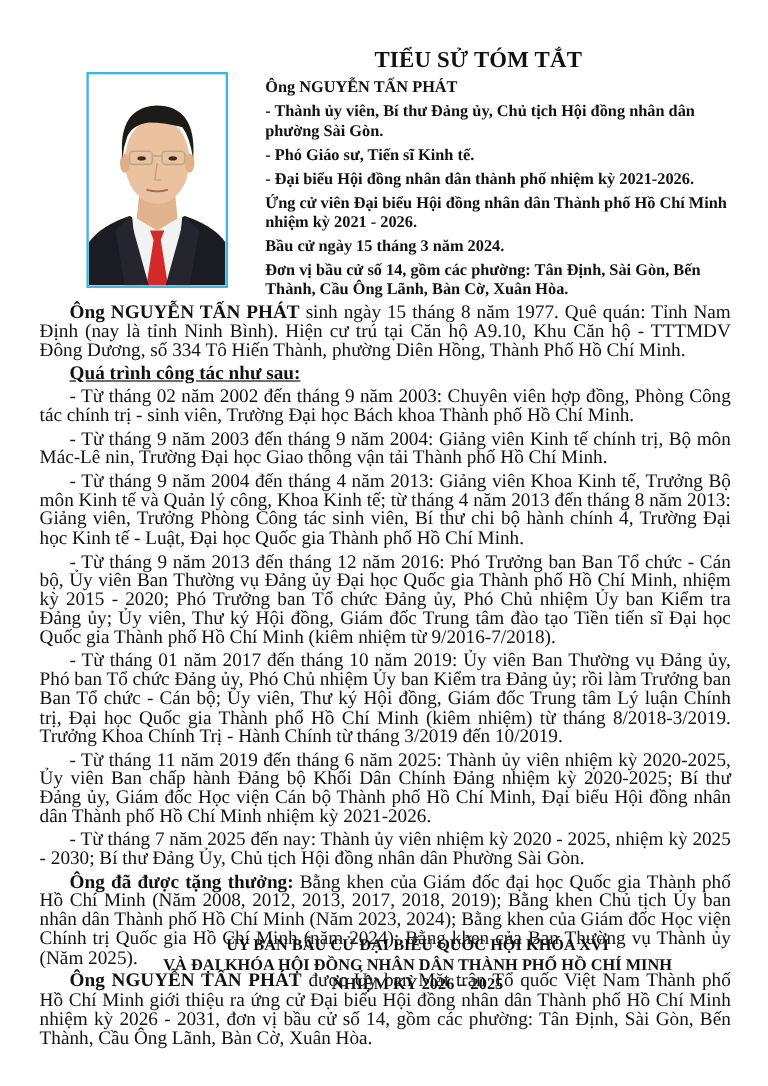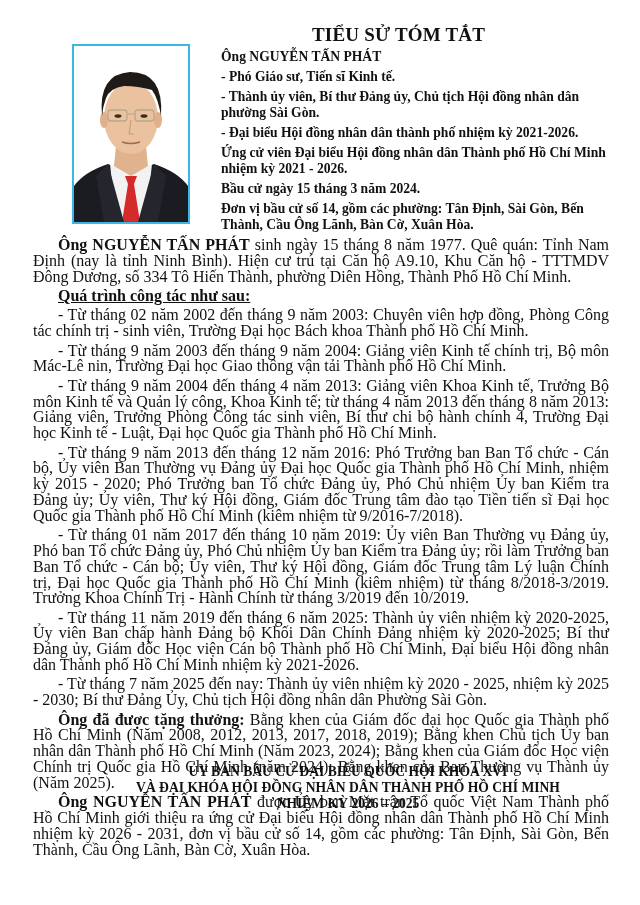--- a/index.html
+++ b/index.html
@@ -1,18 +1,18 @@
 <!DOCTYPE html>
 <html><head>
 <meta charset="utf-8">
 <style>
   html, body { margin: 0; padding: 0; background: #ffffff; }
   body { width: 640px; height: 905px; position: relative; overflow: hidden;
          font-family: "Liberation Serif", "DejaVu Serif", serif; color: #111; }
-  .page { position: absolute; left: 0; top: 0; width: 640px; height: 712px; }
+  .page { position: absolute; left: 0; top: 16px; width: 640px; height: 712px; }
 
   .title { position: absolute; left: 312px; top: 24px; font-size: 19px; font-weight: bold; letter-spacing: 0.2px; }
 
   .photo { position: absolute; left: 72px; top: 44px; width: 118px; height: 180px;
            border: 2px solid #3cb6e3; background: #fff; overflow: hidden; box-sizing: border-box; }
   .photo svg { display: block; }
 
   .header-block { position: absolute; left: 221px; top: 49px; width: 392px; font-size: 13.6px; font-weight: bold; line-height: 16px; }
   .header-block p { margin: 0 0 4px 0; }
 
@@ -59,22 +59,22 @@
       <ellipse cx="44" cy="70" rx="3.5" ry="1.8" fill="#3a2c24"></ellipse>
       <ellipse cx="70" cy="70" rx="3.5" ry="1.8" fill="#3a2c24"></ellipse>
 
       <path d="M57 74 L55 88 L60 88" fill="none" stroke="#c8976f" stroke-width="1"></path>
       <path d="M48 96 Q57 99 66 96" fill="none" stroke="#a86a55" stroke-width="1.4"></path>
     </svg>
   </div>
 
   <div class="header-block">
     <p>Ông NGUYỄN TẤN PHÁT</p>
+    <p>- Thành ủy viên, Bí thư Đảng ủy, Chủ tịch Hội đồng nhân dân phường Sài Gòn.</p>
     <p>- Phó Giáo sư, Tiến sĩ Kinh tế.</p>
-    <p>- Thành ủy viên, Bí thư Đảng ủy, Chủ tịch Hội đồng nhân dân phường Sài Gòn.</p>
     <p>- Đại biểu Hội đồng nhân dân thành phố nhiệm kỳ 2021-2026.</p>
     <p>Ứng cử viên Đại biểu Hội đồng nhân dân Thành phố Hồ Chí Minh nhiệm kỳ 2021 - 2026.</p>
     <p>Bầu cử ngày 15 tháng 3 năm 2024.</p>
     <p>Đơn vị bầu cử số 14, gồm các phường: Tân Định, Sài Gòn, Bến Thành, Cầu Ông Lãnh, Bàn Cờ, Xuân Hòa.</p>
   </div>
 
   <div class="body-block">
     <p><b>Ông NGUYỄN TẤN PHÁT</b><span> sinh ngày 15 tháng 8 năm 1977. Quê quán: Tỉnh Nam Định (nay là tỉnh Ninh Bình). Hiện cư trú tại Căn hộ A9.10, Khu Căn hộ - TTTMDV Đông Dương, số 334 Tô Hiến Thành, phường Diên Hồng, Thành Phố Hồ Chí Minh.</span></p>
 
     <p class="section-head">Quá trình công tác như sau:</p>

